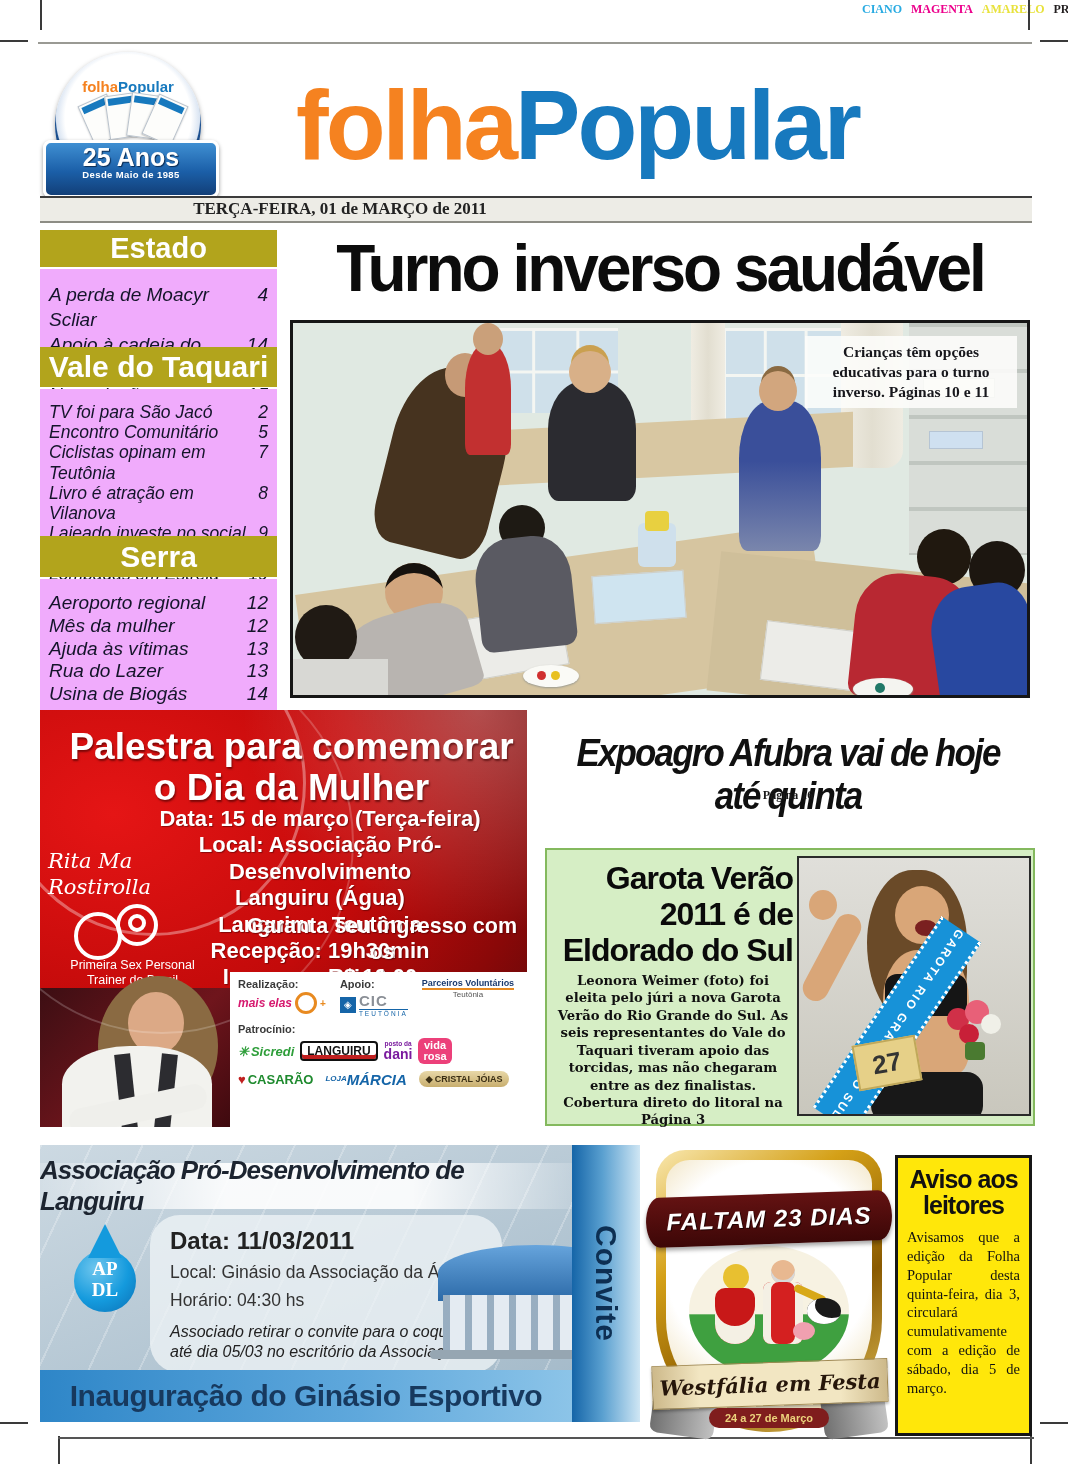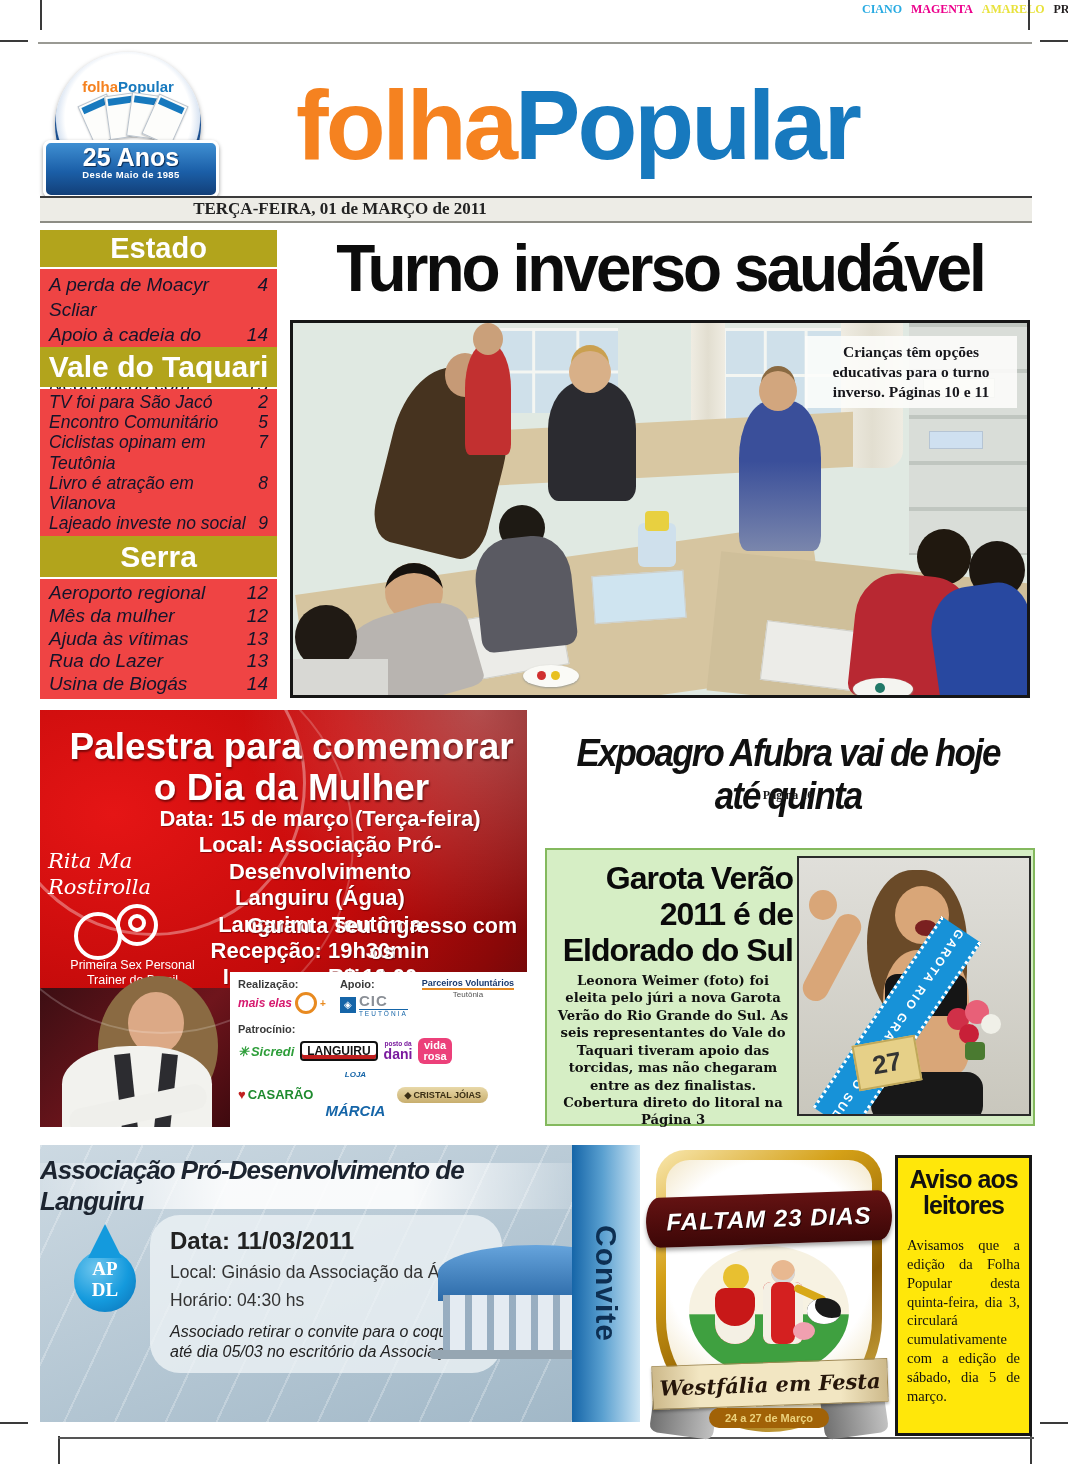--- a/index.html
+++ b/index.html
@@ -35,21 +35,21 @@
 
   .datebar{position:absolute;left:40px;top:196px;width:992px;height:23px;background:#edece6;
            border-top:2px solid #3c3c3c;border-bottom:2px solid #8d8d85;}
   .datebar span{font-family:"Liberation Serif",serif;font-weight:bold;font-size:17px;color:#222;}
   .date-left{position:absolute;left:110px;top:1px;width:380px;text-align:center;}
   .date-right{position:absolute;right:24px;top:1px;width:320px;text-align:right;}
 
   
   .toc-head{position:absolute;left:40px;width:237px;background:#b2a41c;color:#fff;
             font-weight:bold;text-align:center;}
-  .toc-list{position:absolute;left:40px;width:237px;background:#ef4444;padding:3px 0;}
+  .toc-list{position:absolute;left:40px;width:237px;background:#f0abfc;padding:13px 0;}
   .toc-row{display:flex;justify-content:space-between;align-items:baseline;padding:0 9px;
            font-style:italic;color:#14142a;}
   .toc-row .toc-page{font-style:italic;}
 
   
   .headline{position:absolute;left:288px;top:230px;width:744px;text-align:center;
             font-weight:bold;font-size:64px;letter-spacing:-3px;color:#0c0c0c;
             transform:scaleY(1.04);transform-origin:top;}
   .photo{position:absolute;left:290px;top:320px;width:740px;height:378px;
          border:3px solid #161616;box-sizing:border-box;background:#e0e9e2;overflow:hidden;}
@@ -169,30 +169,30 @@
   .west-circle{position:absolute;left:39px;top:96px;width:160px;height:130px;border-radius:50%;
         background:linear-gradient(180deg,#f7f2e2 52%,#3fa040 53%);overflow:hidden;}
   .west-banner{position:absolute;left:2px;top:212px;width:234px;height:42px;
         background:linear-gradient(90deg,#cdb98a,#f2e6c2 20%,#f2e6c2 80%,#cdb98a);
         border:1px solid #a08850;transform:rotate(-2deg);
         display:flex;align-items:center;justify-content:center;box-shadow:0 2px 3px rgba(0,0,0,.3);}
   .west-banner span{font-family:"DejaVu Serif",serif;font-style:italic;font-weight:bold;
         font-size:21px;color:#26160a;}
   .accord{position:absolute;width:64px;height:48px;background:linear-gradient(90deg,#6f6f6f,#c2c2c2);
         border-radius:8px;top:238px;}
-  .west-dates{position:absolute;left:59px;top:258px;width:120px;height:20px;background:#a16207;
+  .west-dates{position:absolute;left:59px;top:258px;width:120px;height:20px;background:#7f1d1d;
         border-radius:10px;display:flex;align-items:center;justify-content:center;
         color:#ecd27c;font-weight:bold;font-size:11px;}
 
   
   .aviso{position:absolute;left:895px;top:1155px;width:137px;height:281px;background:#ffe70a;
          border:3px solid #161616;box-sizing:border-box;padding:8px 9px;}
   .aviso-title{text-align:center;font-weight:bold;font-size:25px;line-height:1.04;
          letter-spacing:-1px;color:#111;}
-  .aviso-body{margin-top:18px;font-family:"Liberation Serif",serif;font-size:14.5px;
+  .aviso-body{margin-top:10px;font-family:"Liberation Serif",serif;font-size:14.5px;
          line-height:1.3;text-align:justify;color:#111;}
 </style>
 </head>
 <body>
 
 <div id="page">
 
   <div class="colorbar">
     <span style="color:#29abe2">CIANO</span>
     <span style="color:#ec008c">MAGENTA</span>
@@ -410,21 +410,21 @@
             <span style="font-size:14px;">dani</span>
           </span>
         <span class="chip pre" style="background:#ec407a;color:#fff;border-radius:6px;padding:2px 5px;font-size:11px;line-height:1;">vida
 rosa</span>
       </div>
       <div style="display:flex;gap:12px;align-items:center;margin-top:7px;">
         <span class="chip" style="color:#1e8a2e;font-size:13px;">
             <span style="color:#c02020;margin-right:2px;">♥</span>
             <span>CASARÃO</span>
           </span>
-        <span class="chip" style="flex-direction:column;color:#1565a8;line-height:1;font-style:italic;gap:24px;">
+        <span class="chip" style="flex-direction:row;color:#1565a8;line-height:1;font-style:italic;">
             <span style="font-size:8px;">LOJA</span>
             <span style="font-size:15px;">MÁRCIA</span>
           </span>
         <span class="chip" style="background:linear-gradient(180deg,#e8d8a8,#c8ae6e);border-radius:10px;padding:3px 7px;font-size:9px;color:#3a2e14;">
             <span style="margin-right:2px;">◆</span>
             <span>CRISTAL JÓIAS</span>
           </span>
       </div>
     </div>
   </div>
@@ -475,20 +475,23 @@
       <div class="conv-line">Horário: 04:30 hs</div>
       <div class="conv-note pre">Associado retirar o convite para o coquetel
 até dia 05/03 no escritório da Associação</div>
     </div>
     <div class="gym-roof"></div>
     <div class="gym-body"></div>
     <div class="gym-base"></div>
     <div class="conv-bar">
         <span>Convite</span>
       </div>
+    <div class="conv-footer">
+        <span>Inauguração do Ginásio Esportivo</span>
+      </div>
   </div>
 
   <div class="west">
     <div class="shield"></div>
     <div class="shield-in"></div>
     <div class="west-circle">
       <span class="sh head-c" style="left:34px;top:18px;width:26px;height:26px;background:#e8c030;"></span>
       <span class="sh" style="left:26px;top:42px;width:40px;height:56px;background:#c81818;border-radius:10px 10px 20px 20px;box-shadow:inset 0 -18px 0 #f4f0e4;"></span>
       <span class="sh head-c" style="left:82px;top:14px;width:24px;height:24px;background:#e8b890;box-shadow:inset 0 -4px 0 #d8d8d8;"></span>
       <span class="sh" style="left:74px;top:36px;width:40px;height:62px;background:#d42020;border-radius:8px;box-shadow:inset 8px 0 0 #f4f0e4, inset -8px 0 0 #f4f0e4;"></span>

